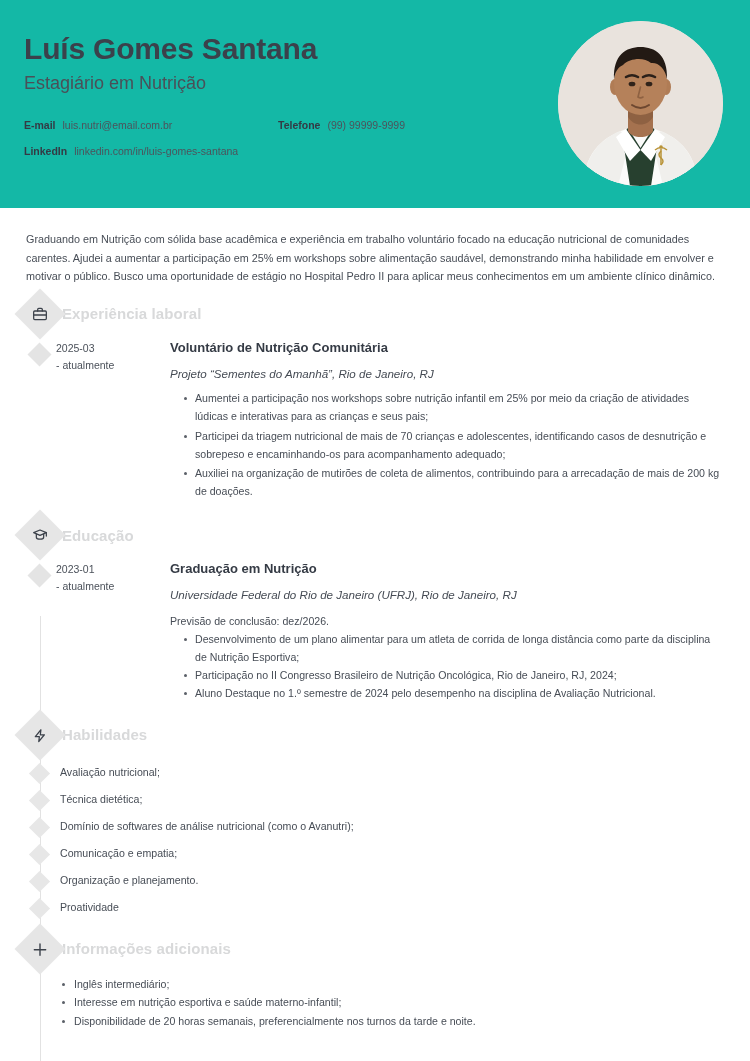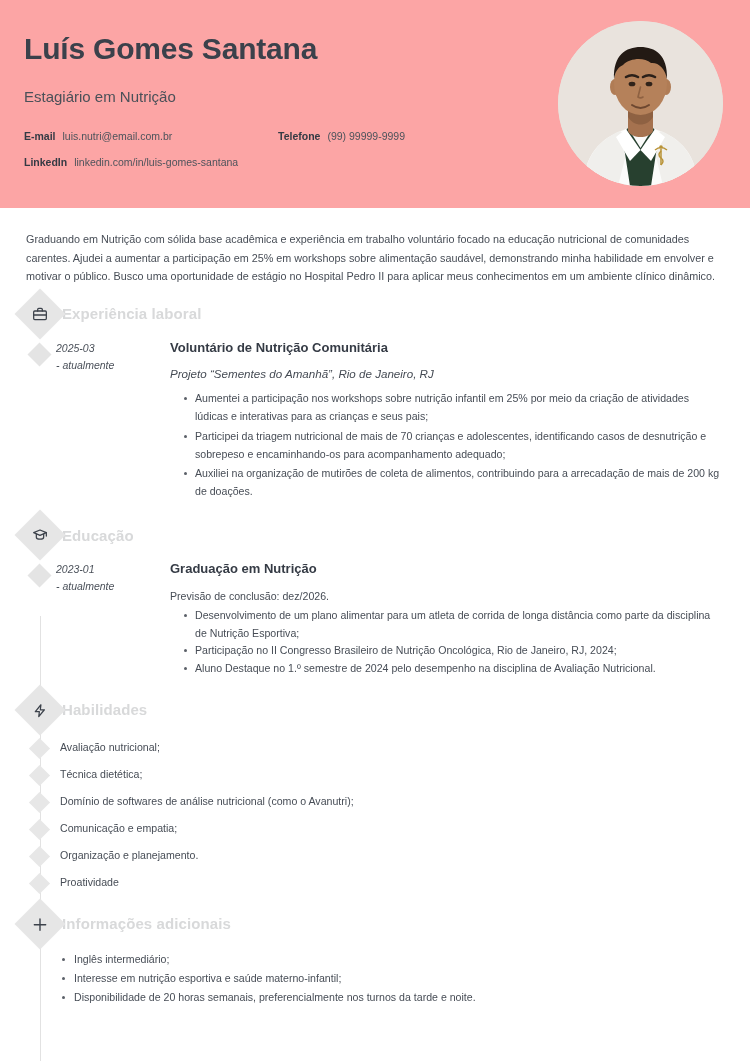--- a/index.html
+++ b/index.html
@@ -12,33 +12,33 @@
     color: #454b54;
     overflow: hidden;
   }
 
   .page { position: relative; width: 750px; height: 1061px; background:#fff; }
 
   
   .header {
     position: relative;
     height: 208px;
-    background: #fca5a5;
+    background: #14b8a6;
     padding: 32px 24px 0 24px;
   }
   .name {
     font-size: 30px;
     font-weight: bold;
     color: #3b414b;
     letter-spacing: -0.2px;
     line-height: 1.15;
   }
   .jobtitle {
-    margin-top: 21px;
-    font-size: 15px;
+    margin-top: 6px;
+    font-size: 18px;
     font-weight: normal;
     color: #4a5058;
   }
   .contact-grid {
     margin-top: 25px;
     font-size: 10.5px;
     color: #444a53;
   }
   .contact-row { display: flex; align-items: baseline; height: 26px; }
   .contact-cell { display: flex; align-items: baseline; }
@@ -120,21 +120,20 @@
     background: #e4e4e4;
     transform: rotate(45deg);
   }
   .dates {
     width: 144px;
     flex: none;
     padding-left: 30px;
     font-size: 10.5px;
     line-height: 1.62;
     color: #4b515a;
-    font-style: italic;
   }
   .entry-main { flex: 1; padding-right: 26px; }
   .entry-title {
     font-size: 13px;
     font-weight: bold;
     color: #353b45;
     line-height: 1.3;
   }
   .entry-sub {
     margin-top: 9px;
@@ -343,20 +342,21 @@
       </div>
 
       <div class="entry">
         <div class="dot-sm"></div>
         <div class="dates">
           <div>2023-01</div>
           <div>- atualmente</div>
         </div>
         <div class="entry-main">
           <div class="entry-title">Graduação em Nutrição</div>
+          <div class="entry-sub">Universidade Federal do Rio de Janeiro (UFRJ), Rio de Janeiro, RJ</div>
           <div class="entry-note">Previsão de conclusão: dez/2026.</div>
           <ul class="bullets tight">
             <li>Desenvolvimento de um plano alimentar para um atleta de corrida de longa distância como parte da disciplina de Nutrição Esportiva;</li>
             <li>Participação no II Congresso Brasileiro de Nutrição Oncológica, Rio de Janeiro, RJ, 2024;</li>
             <li>Aluno Destaque no 1.º semestre de 2024 pelo desempenho na disciplina de Avaliação Nutricional.</li>
           </ul>
         </div>
       </div>
     </div>
 

